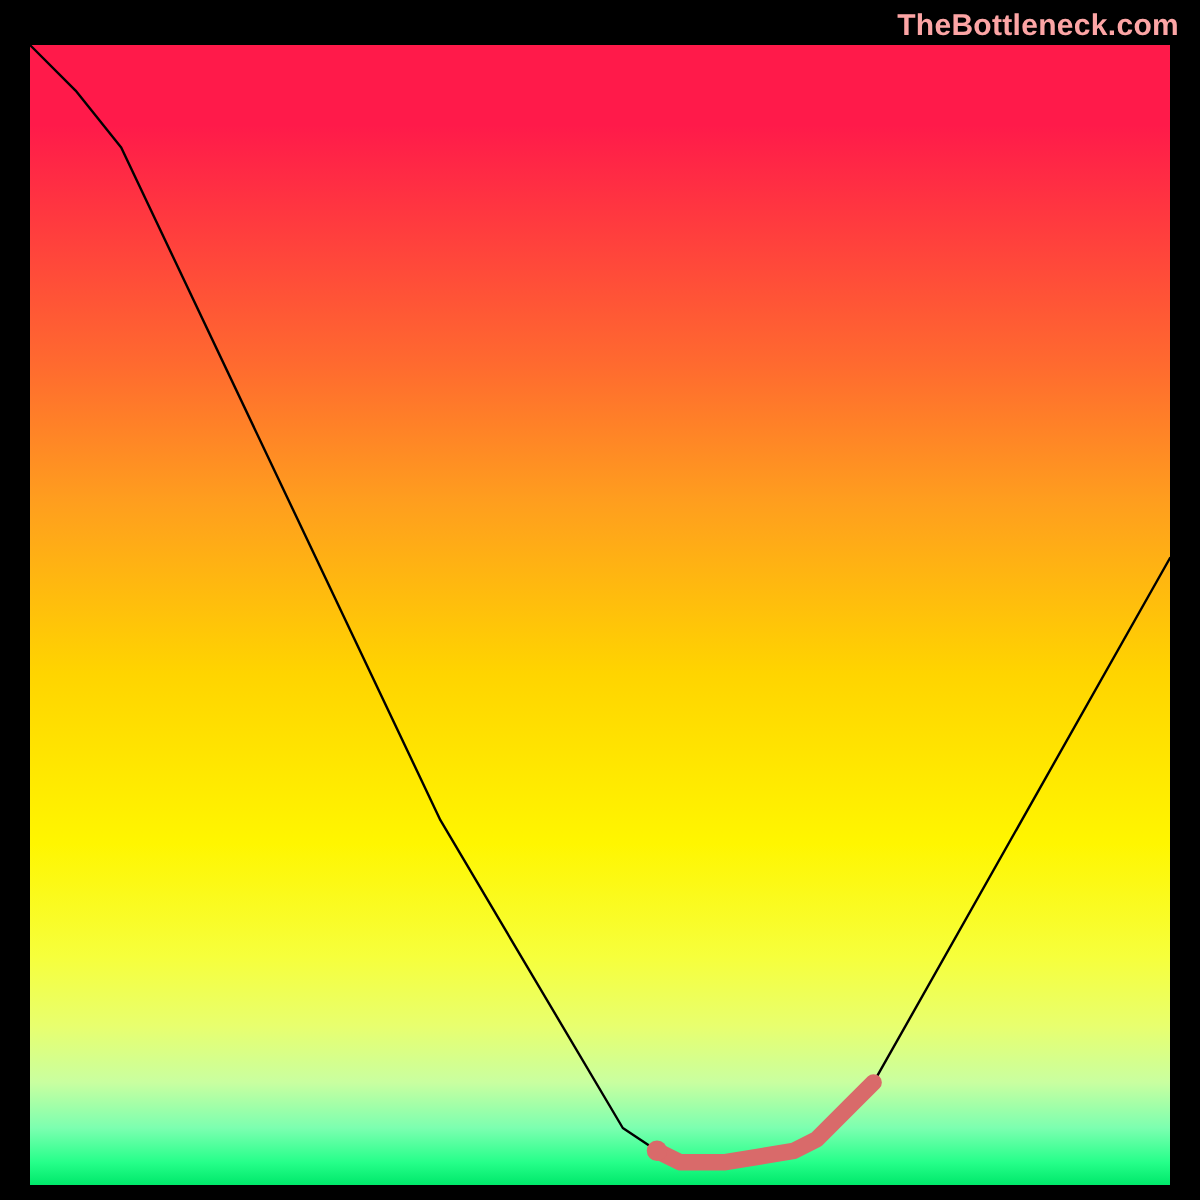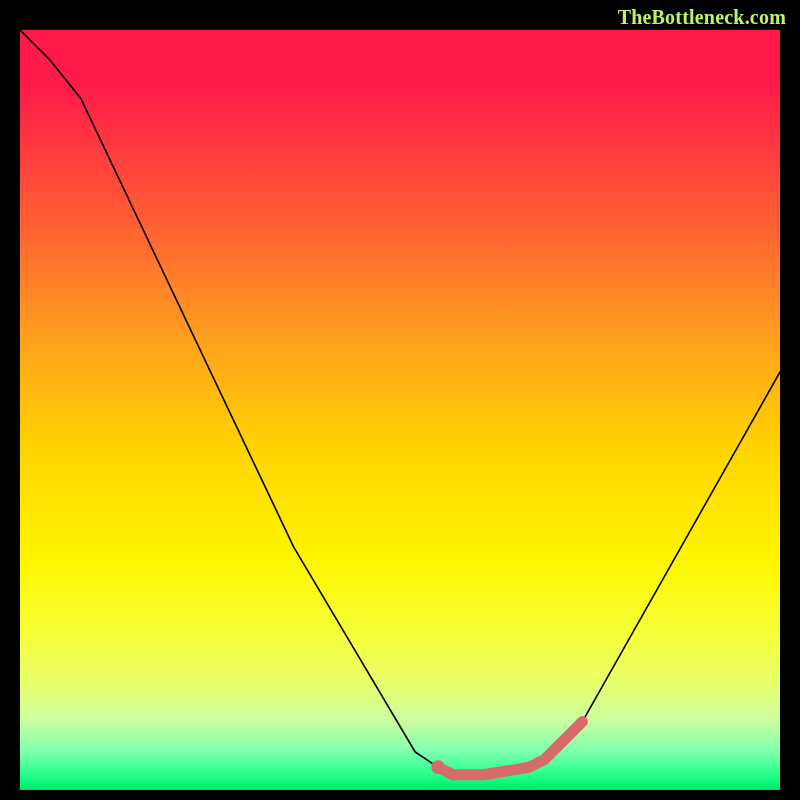--- a/index.html
+++ b/index.html
@@ -7,22 +7,22 @@
   .stage {
     position: relative;
     width: 800px;
     height: 800px;
     background: #000;
   }
   .watermark {
     position: absolute;
     top: 6px;
     right: 14px;
-    color: #bef264;
-    font-family: Liberation Serif, serif;
+    color: #fca5a5;
+    font-family: Liberation Sans, sans-serif;
     font-size: 20px;
     font-weight: 600;
     letter-spacing: 0.2px;
     z-index: 10;
   }
   .plot-frame {
     position: absolute;
     left: 20px;
     top: 30px;
     width: 760px;

